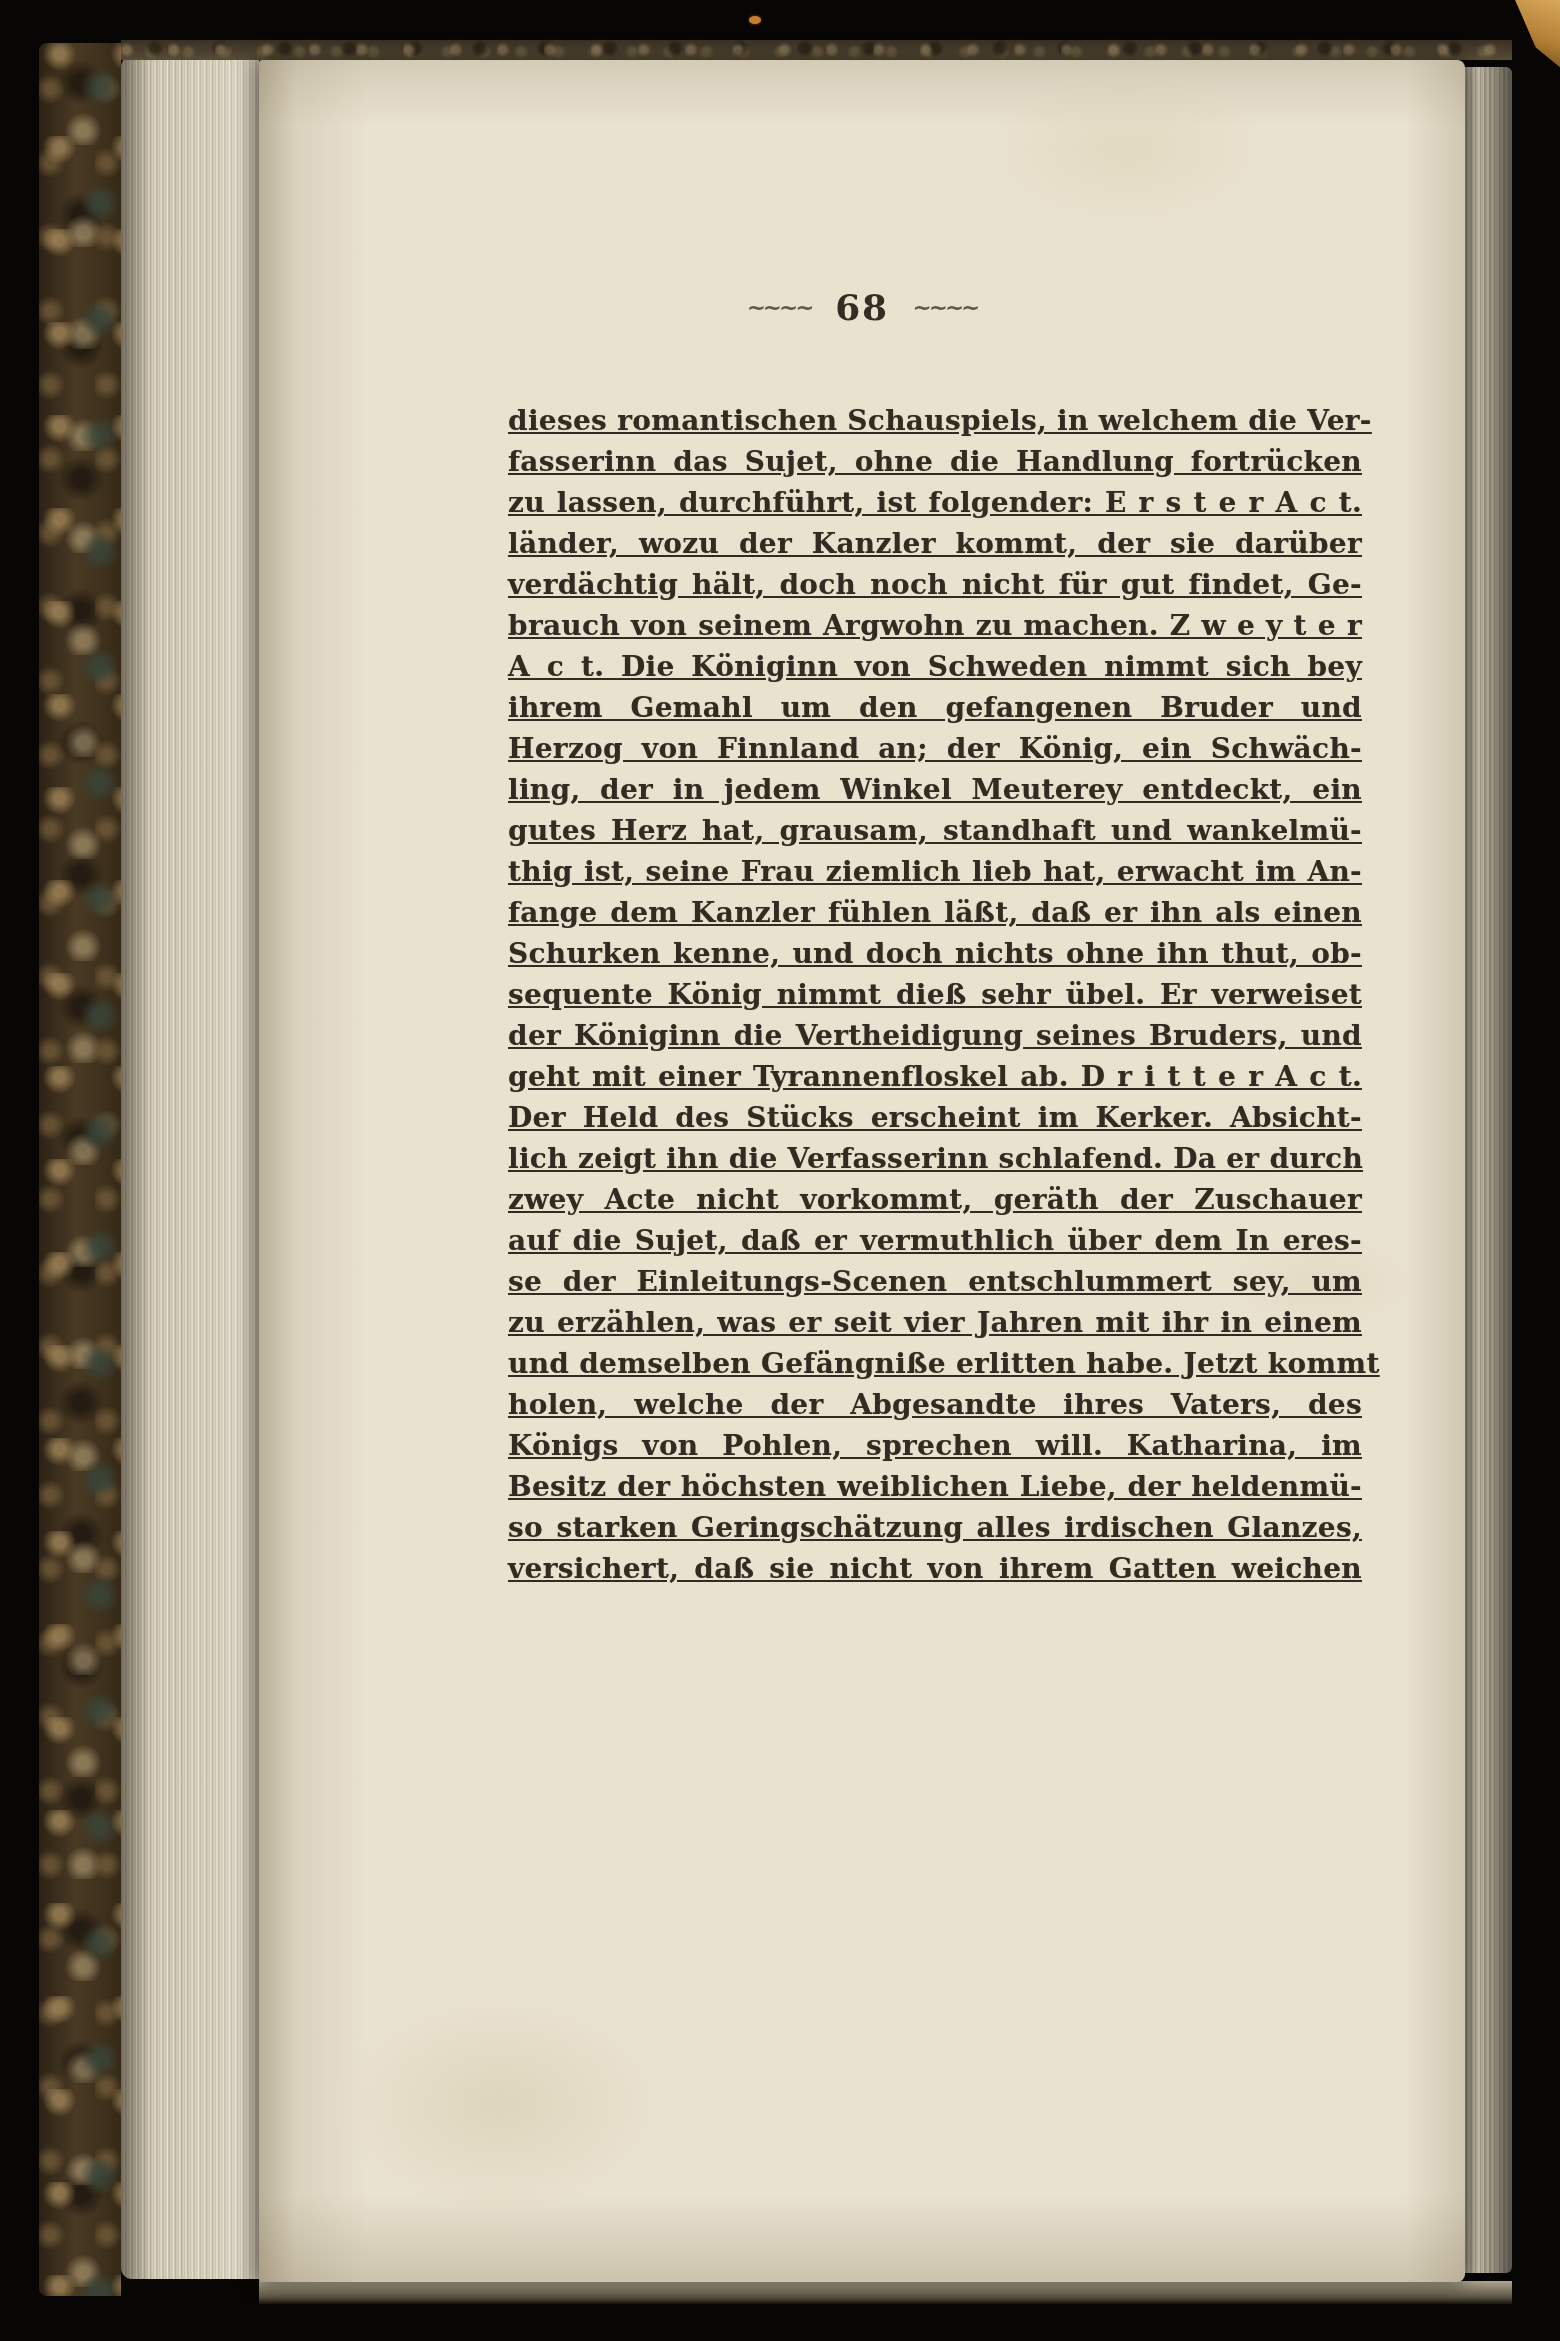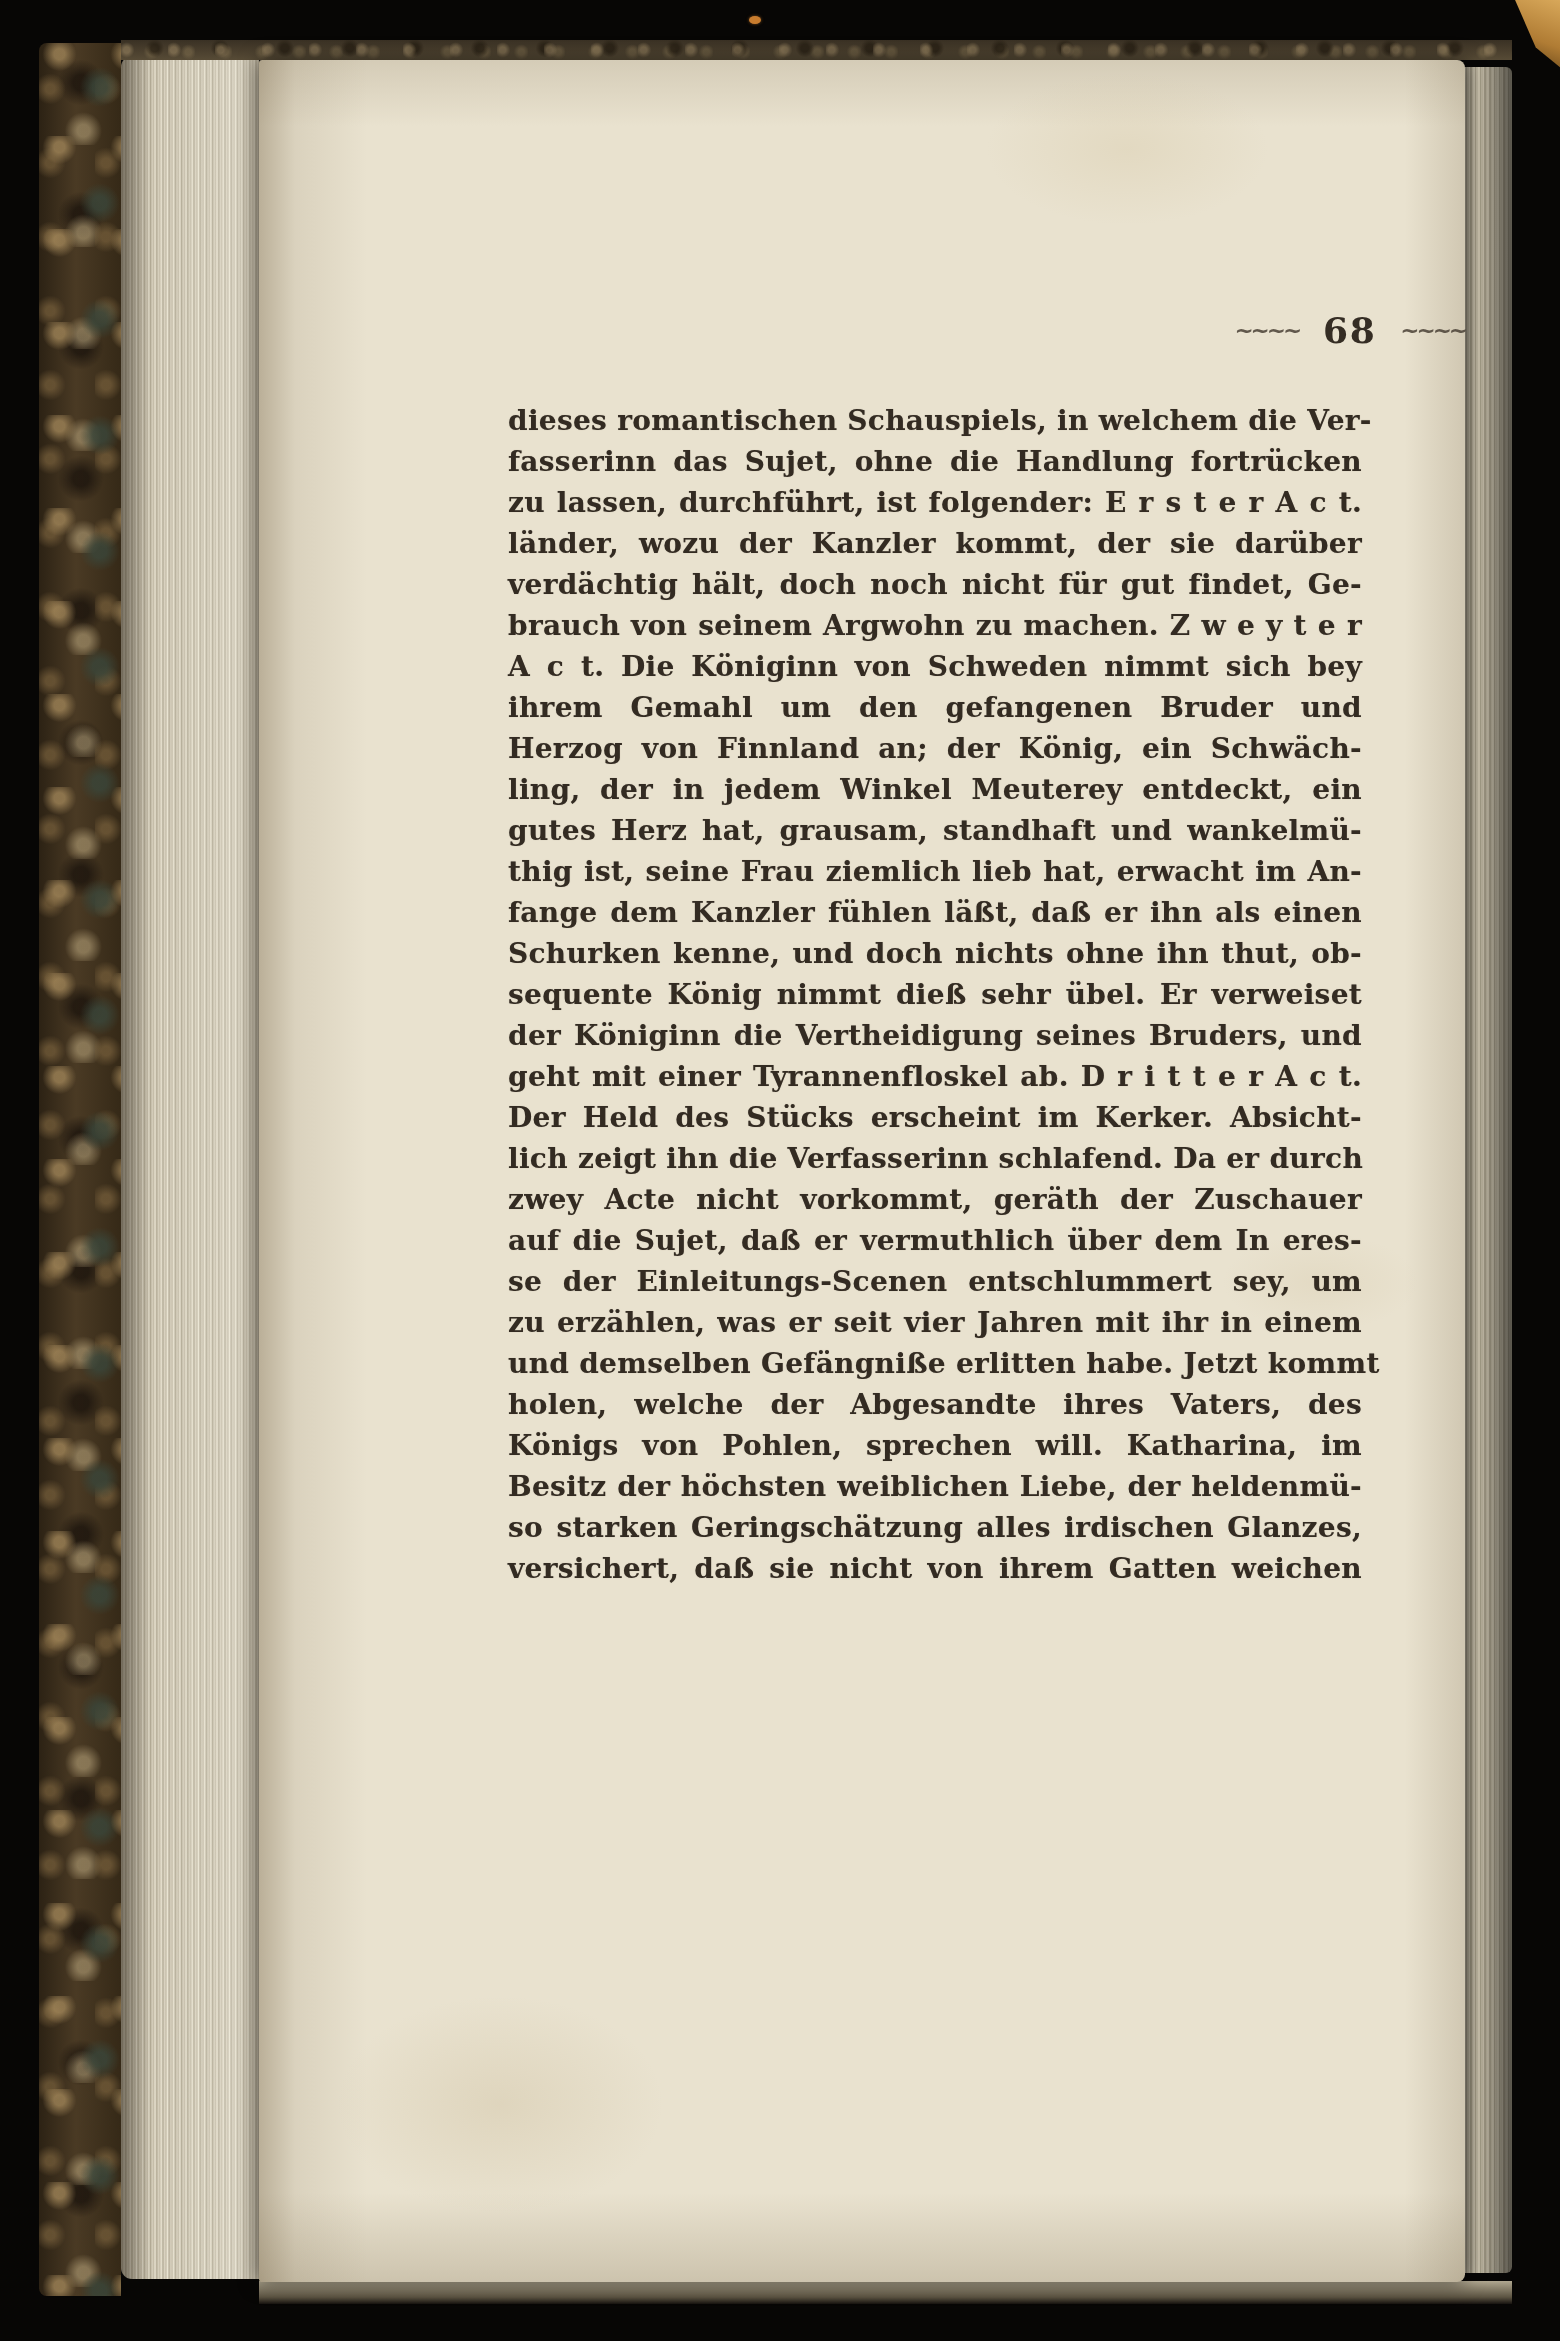--- a/index.html
+++ b/index.html
@@ -75,36 +75,37 @@
       radial-gradient(ellipse 233px 155px at 20% 92%, rgba(180,160,118,.2), rgba(180,160,118,0) 70%),
       radial-gradient(ellipse 140px 70px at 88% 55%, rgba(190,170,126,.14), rgba(190,170,126,0) 70%),
       linear-gradient(90deg, rgba(110,92,62,.38) 0%, rgba(110,92,62,.12) 3%, rgba(110,92,62,0) 9%),
       linear-gradient(270deg, rgba(120,104,74,.22) 0%, rgba(120,104,74,0) 5%),
       linear-gradient(0deg, rgba(120,104,74,.25) 0%, rgba(120,104,74,0) 4%),
       linear-gradient(180deg, rgba(120,104,74,.18) 0%, rgba(120,104,74,0) 3%);
     border-radius:3.1px 7.8px 7.8px 3.1px;
     box-shadow:0 0 20px rgba(0,0,0,.55);
   }
   .header{
-    position:absolute;left:0;top:249px;width:100%;
-    text-align:right;color:#3a322a;
+    position:absolute;left:0;top:226px;width:100%;
+    text-align:center;color:#3a322a;
   }
   .ornament{
     font-size:23px;letter-spacing:-3.1px;vertical-align:4.7px;
     color:#4a4136;opacity:.85;font-weight:bold;
   }
   .pagenum{
     font-size:36px;font-weight:bold;margin:0 20px;
     letter-spacing:1.6px;color:#352d24;
   }
   .text{
     position:absolute;left:249px;top:340px;width:854px;
     color:#332b22;
     font-size:28px;font-weight:bold;letter-spacing:0.3px;
     text-shadow:0 0 0.8px rgba(51,43,34,.35);
+    text-decoration:underline;
   }
   .line{
     height:41px;line-height:41px;
     text-align:justify;text-align-last:justify;
     white-space:nowrap;
   }
 </style>
 </head>
 <body>
 

